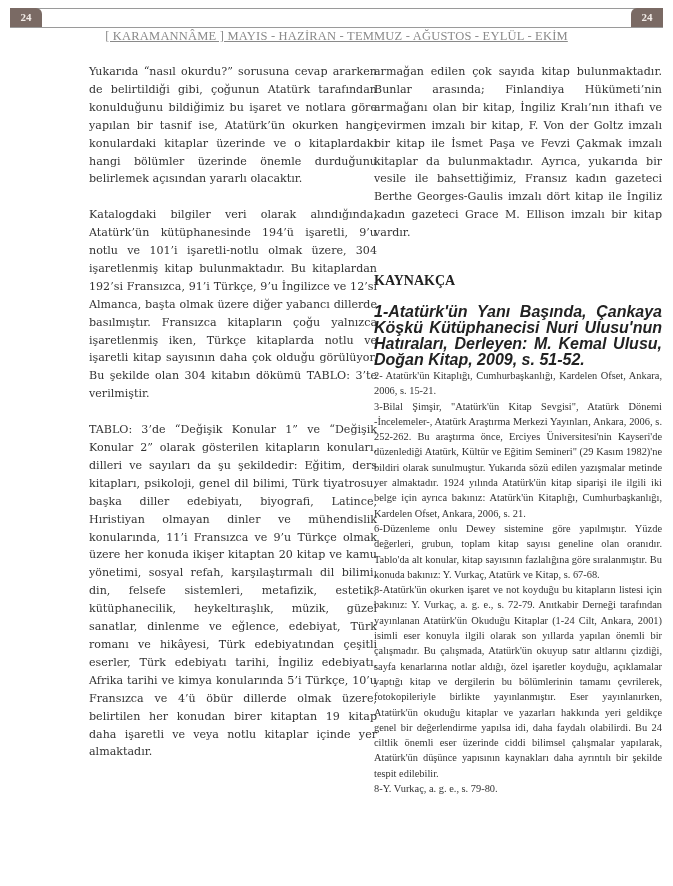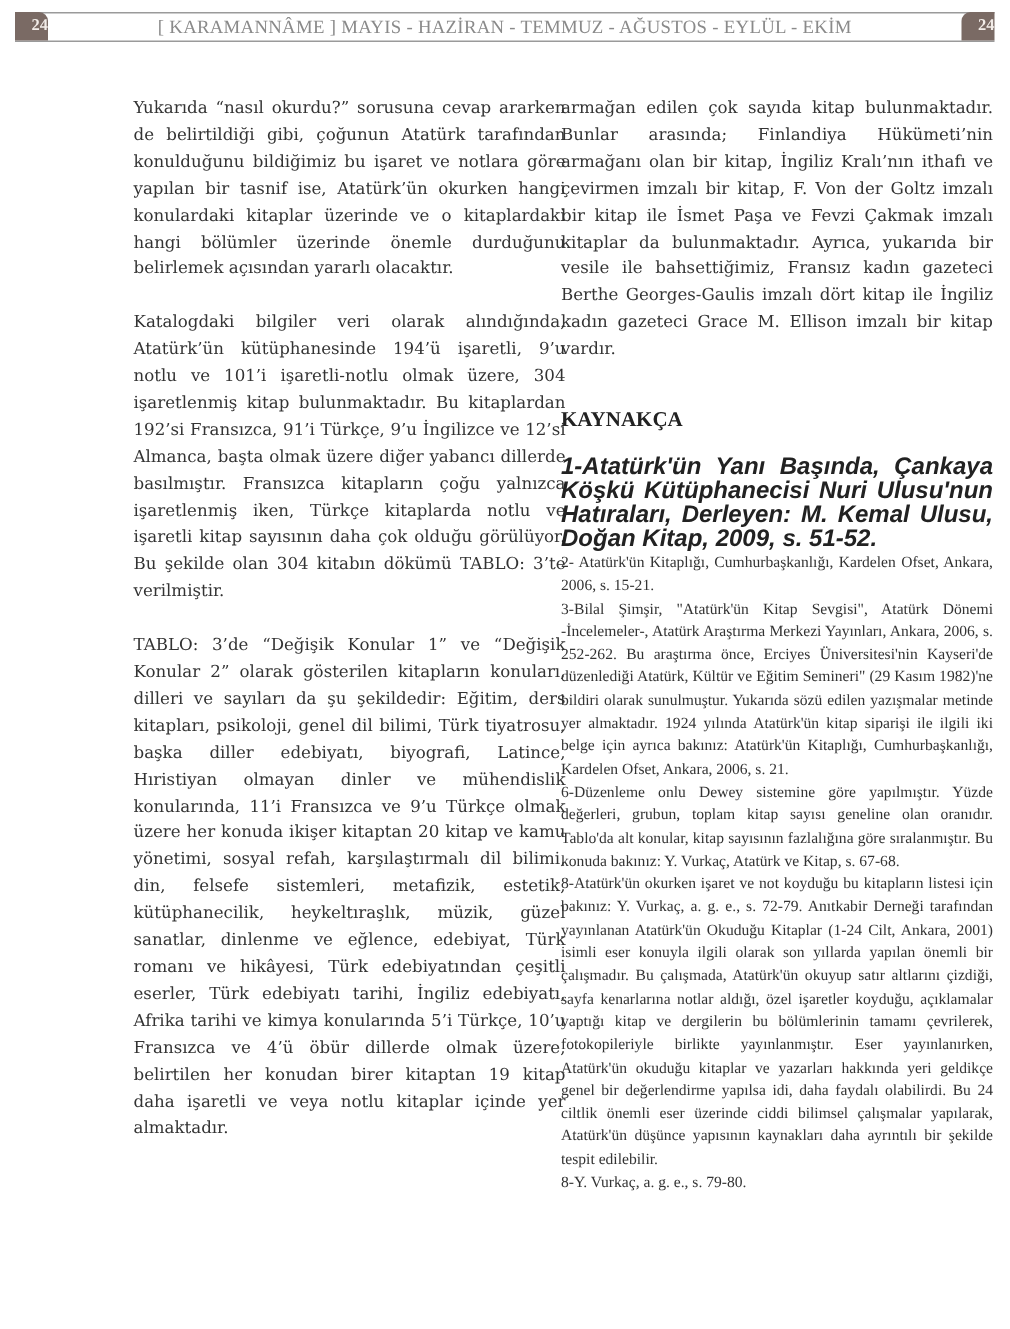--- a/index.html
+++ b/index.html
@@ -5,31 +5,31 @@
     html, body { margin: 0; padding: 0; background: #ffffff; }
     body {
       width: 673px; height: 886px; position: relative; overflow: hidden;
       font-family: "DejaVu Serif", serif; color: #2b2b2b;
     }
     .header {
       position: absolute; left: 10px; top: 8px; width: 653px; height: 18px;
       border-top: 1px solid #9a9a9a; border-bottom: 1px solid #9a9a9a;
     }
     .badge {
-      position: absolute; top: -1px; height: 19px; width: 22px;
+      position: absolute; top: -1px; height: 19px; width: 32px;
       background: #7a6a64; color: #f2ece8;
       font-family: "Liberation Serif", serif; font-weight: bold; font-size: 11px;
-      line-height: 19px; text-align: right;
+      line-height: 19px; text-align: center;
     }
     .badge.left { left: 0; border-top-right-radius: 6px; }
     .badge.right { right: 0; border-top-left-radius: 6px; }
     .header-title {
-      position: absolute; left: 30px; right: 30px; top: 0; height: 18px;
+      position: absolute; left: 30px; right: 30px; top: 18px; height: 18px;
       text-align: center; font-family: "Liberation Serif", serif;
-      font-size: 12.5px; line-height: 18px; color: #8a8a8a; letter-spacing: 0.2px;
+      font-size: 12.5px; line-height: 18px; color: #8a8a8a; letter-spacing: 0.2px; text-decoration: underline;
     }
     .col {
       position: absolute; top: 63px;
       font-size: 11.1px; line-height: 17.9px; color: #333; margin-left: 44px;
     }
     .col.left { left: 45px; width: 288px; }
     .col.right { left: 330px; width: 288px; }
     .col p {
       margin: 0 0 17.9px 0; text-align: justify; text-align-last: left;
     }

